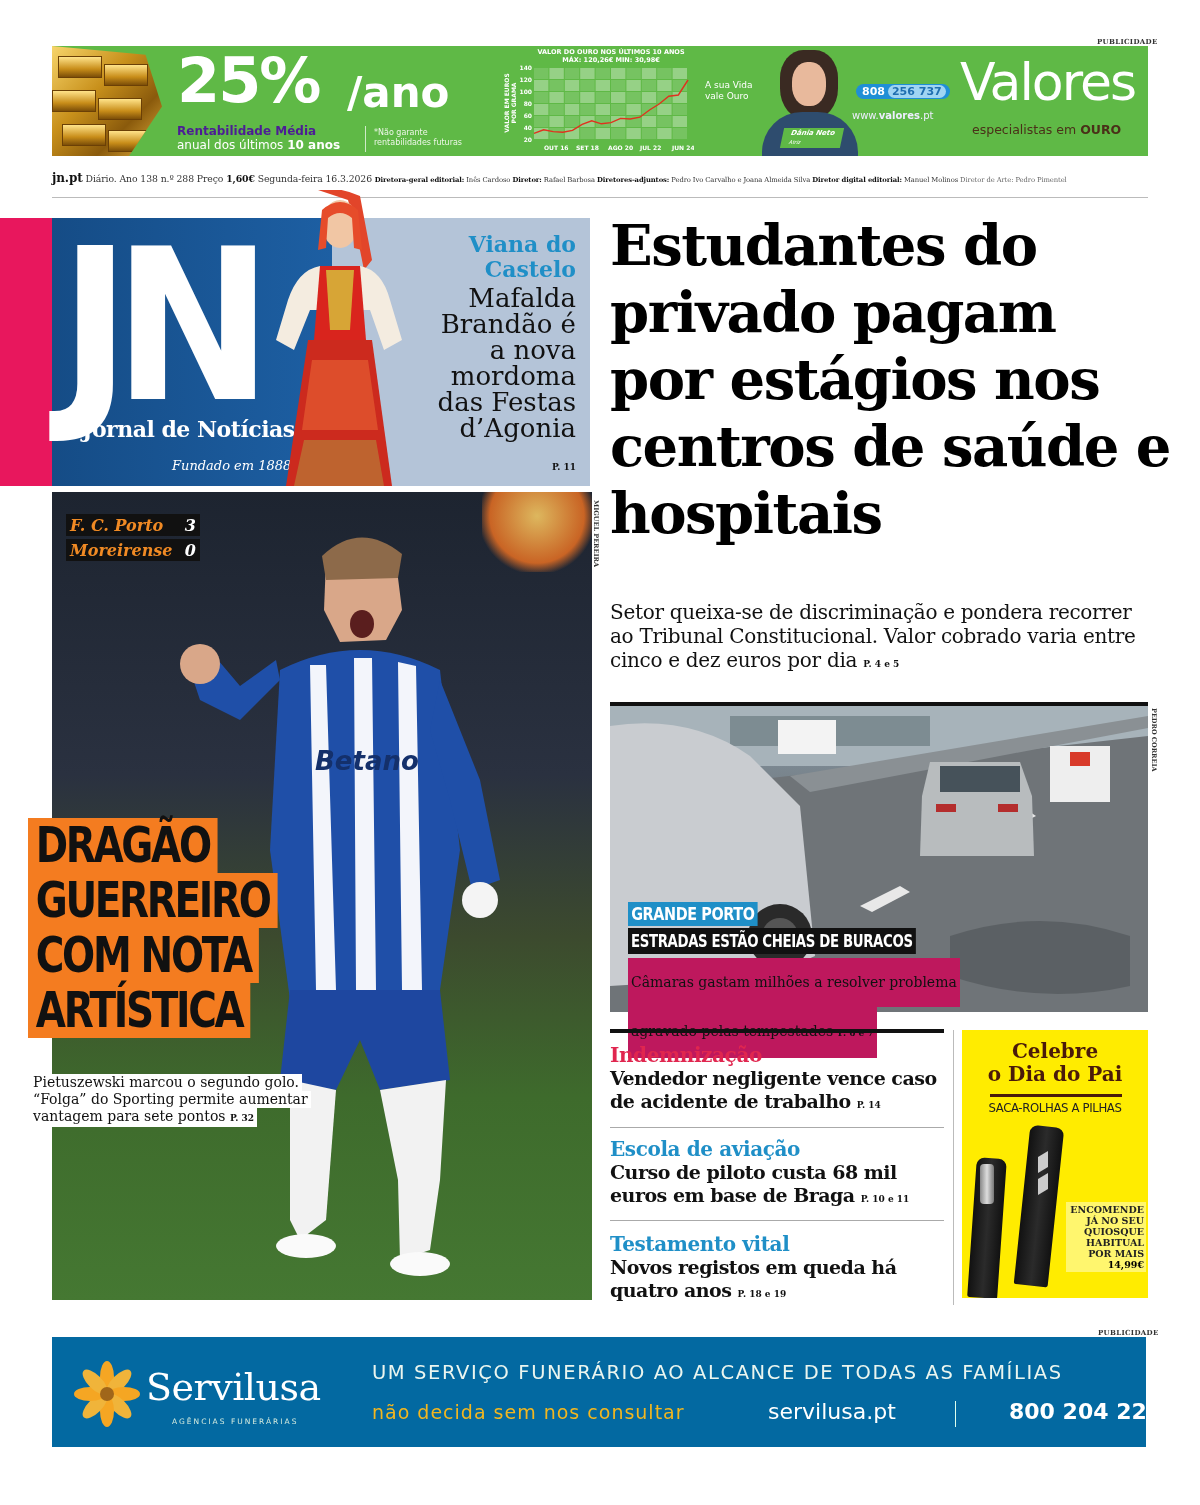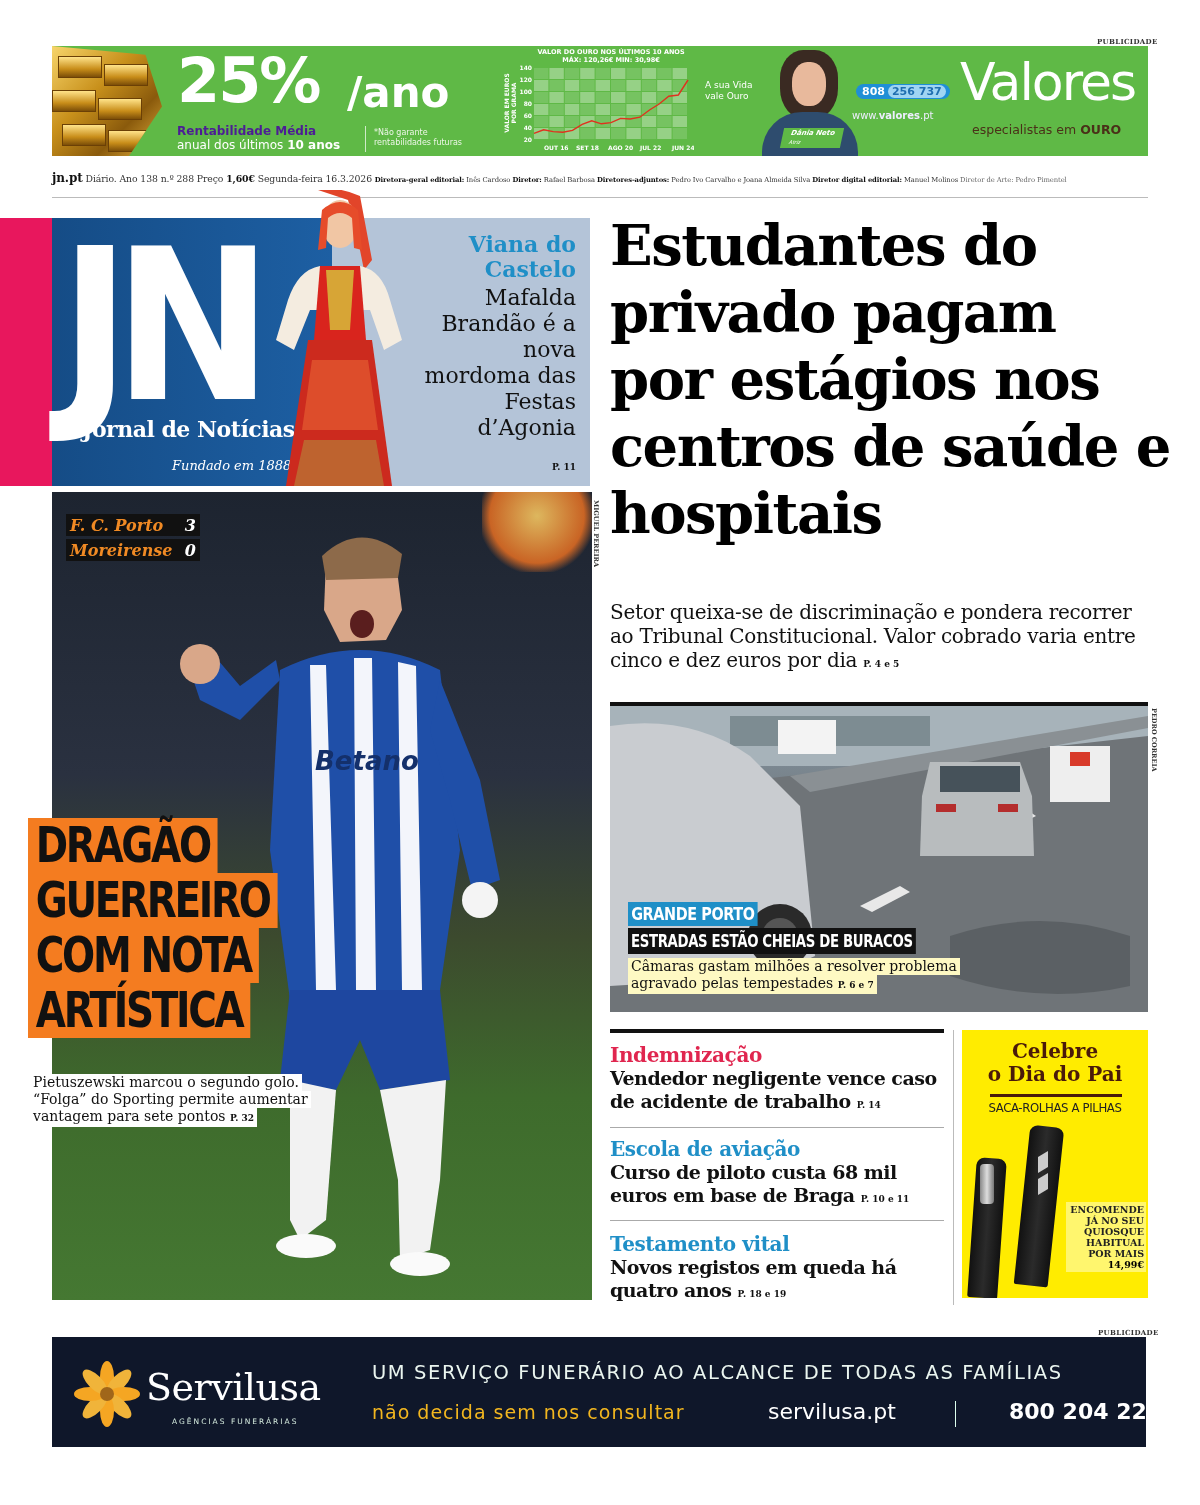--- a/index.html
+++ b/index.html
@@ -48,21 +48,21 @@
 
   
   #pink { left: 0; top: 218px; width: 52px; height: 268px; background: #e8175d; }
   #jn-blue { left: 52px; top: 218px; width: 280px; height: 268px; background: linear-gradient(90deg, #154c86, #1d5fa3); }
   #jn-letters { left: 60px; top: 222px; font-family: "DejaVu Sans", sans-serif; font-weight: bold; color: #fff; font-size: 210px; letter-spacing: -18px; line-height: 1; transform: scaleX(0.9); transform-origin: left; }
   #jn-name { left: 82px; top: 416px; font-family: "DejaVu Serif", serif; color: #fff; font-size: 22px; font-weight: bold; letter-spacing: -0.5px; }
   #jn-founded { left: 172px; top: 458px; font-family: "DejaVu Serif", serif; color: #fff; font-size: 13px; font-style: italic; }
   #viana-bg { left: 332px; top: 218px; width: 258px; height: 268px; background: #b4c4d8; }
   #dancer { left: 268px; top: 190px; width: 140px; height: 296px; }
   #viana-kicker { left: 420px; top: 232px; width: 156px; text-align: right; color: #1f8fc7; font-family: "DejaVu Serif", serif; font-weight: bold; font-size: 22px; line-height: 25px; }
-  #viana-text { left: 420px; top: 285px; width: 156px; text-align: right; color: #111; font-family: "DejaVu Serif", serif; font-size: 22px; line-height: 26px; }
+  #viana-text { left: 420px; top: 285px; width: 156px; text-align: right; color: #111; font-family: "DejaVu Serif", serif; font-size: 26px; line-height: 26px; }
   #viana-page { left: 530px; top: 462px; width: 46px; text-align: right; font-family: "DejaVu Serif", serif; font-weight: bold; font-size: 9px; }
 
   
   #headline { left: 610px; top: 212px; width: 560px; font-family: "DejaVu Serif", serif; font-weight: bold; font-size: 56px; line-height: 67px; letter-spacing: -1.5px; color: #000; }
   #headline-sub { left: 610px; top: 600px; width: 540px; font-family: "DejaVu Serif", serif; font-size: 20px; line-height: 24px; color: #111; letter-spacing: -0.3px; }
   .pg { font-family: "DejaVu Serif", serif; font-weight: bold; font-size: 9px; letter-spacing: 0; }
 
   
   #foot-photo { left: 52px; top: 492px; width: 540px; height: 808px; overflow: hidden; background: linear-gradient(180deg, #1d2430 0%, #2a3140 35%, #3c4a2e 55%, #3e6b2c 75%, #457832 100%); }
   #foot-light { left: 430px; top: 0; width: 110px; height: 80px; background: radial-gradient(circle at 50% 30%, #ffd166, #e76f22 60%, transparent 75%); opacity: 0.85; }
@@ -78,42 +78,42 @@
   #dragao-sub { left: 30px; top: 1074px; font-family: "DejaVu Serif", serif; font-size: 14px; line-height: 17px; color: #111; }
   #dragao-sub span.ln { display: block; background: #fff; width: max-content; padding: 0 3px; }
 
   
   #road-top { left: 610px; top: 702px; width: 538px; height: 4px; background: #111; }
   #road-photo { left: 610px; top: 706px; width: 538px; height: 306px; overflow: hidden; background: linear-gradient(180deg, #8e9aa5 0%, #7b8790 20%, #6d7378 45%, #5f6468 100%); }
   #road-credit { left: 1150px; top: 708px; writing-mode: vertical-rl; font-family: "DejaVu Serif", serif; font-size: 6.5px; font-weight: bold; color: #333; }
   #road-kicker { left: 628px; top: 902px; background: #1f8fc7; color: #fff; font-family: "DejaVu Sans", sans-serif; font-weight: bold; font-size: 18px; line-height: 24px; padding: 0 4px; transform: scaleX(0.8); transform-origin: left; letter-spacing: -0.5px; }
   #road-head { left: 628px; top: 928px; background: #111; color: #fff; font-family: "DejaVu Sans", sans-serif; font-weight: bold; font-size: 18px; line-height: 26px; padding: 0 4px; transform: scaleX(0.74); transform-origin: left; letter-spacing: -0.5px; white-space: nowrap; }
   #road-sub { left: 628px; top: 958px; font-family: "DejaVu Serif", serif; font-size: 14px; line-height: 17px; color: #111; }
-  #road-sub span.ln { display: block; background: #fef9c3; width: max-content; padding: 0 3px; }
+  #road-sub span.ln { display: block; background: #be185d; width: max-content; padding: 16px 3px; }
 
   
   #stories-top { left: 610px; top: 1029px; width: 334px; height: 4px; background: #111; }
   #stories-vrule { left: 953px; top: 1030px; width: 1px; height: 275px; background: #bbb; }
   .story { position: absolute; left: 610px; width: 340px; }
   .story-kicker { font-family: "DejaVu Serif", serif; font-weight: bold; font-size: 20px; line-height: 24px; letter-spacing: -0.4px; }
   .story-title { font-family: "DejaVu Serif", serif; font-weight: bold; font-size: 19px; line-height: 23px; color: #111; letter-spacing: -0.5px; }
   .story-rule { position: absolute; left: 610px; width: 334px; height: 1px; background: #aaa; }
 
   
   #pai-ad { left: 962px; top: 1030px; width: 186px; height: 268px; background: #ffec00; overflow: hidden; }
   #pai-title { left: 0; top: 10px; width: 186px; text-align: center; font-family: "DejaVu Serif", serif; font-weight: bold; font-size: 20px; line-height: 23px; color: #4a1a0a; }
   #pai-rule { left: 28px; top: 64px; width: 132px; height: 3px; background: #4a1a0a; }
   #pai-sub { left: 0; top: 70px; width: 186px; text-align: center; font-family: "DejaVu Sans", sans-serif; font-size: 13px; color: #222; letter-spacing: -0.4px; transform: scaleX(0.9); }
   #pai-order { left: 104px; top: 172px; width: 80px; text-align: right; font-family: "DejaVu Serif", serif; font-weight: bold; font-size: 9.5px; line-height: 11px; color: #222; background: rgba(255,255,200,0.55); padding: 2px; }
   #pai-order b { display: block; color: #000; }
   .opener { position: absolute; background: linear-gradient(90deg, #111, #2b2b2b 50%, #111); border-radius: 8px 8px 2px 2px; }
 
   
   #bot-pub { left: 1098px; top: 1328px; }
-  #ad-bot { left: 52px; top: 1337px; width: 1094px; height: 110px; background: #0f172a; }
+  #ad-bot { left: 52px; top: 1337px; width: 1094px; height: 110px; background: #0369a1; }
   #servilusa-flower { left: 20px; top: 22px; }
   #servilusa-name { left: 94px; top: 28px; font-family: "DejaVu Serif", serif; color: #fff; font-size: 38px; letter-spacing: -0.5px; }
   #servilusa-tag { left: 120px; top: 80px; font-family: "DejaVu Sans", sans-serif; color: #d6ecdf; font-size: 7.5px; letter-spacing: 2px; }
   #servilusa-head { left: 320px; top: 24px; font-family: "DejaVu Sans", sans-serif; color: #eaf5ef; font-size: 19.5px; letter-spacing: 1.6px; white-space: nowrap; }
   #servilusa-slogan { left: 320px; top: 64px; font-family: "DejaVu Sans", sans-serif; color: #f2b61f; font-size: 19px; letter-spacing: 1px; white-space: nowrap; }
   #servilusa-url { left: 716px; top: 62px; font-family: "DejaVu Sans", sans-serif; color: #fff; font-size: 22px; white-space: nowrap; }
   #servilusa-sep { left: 903px; top: 64px; width: 1px; height: 26px; background: #dfe; }
   #servilusa-phone { left: 926px; top: 62px; font-family: "DejaVu Sans", sans-serif; font-weight: bold; color: #fff; font-size: 22px; white-space: nowrap; margin-left: 31px; }
 </style>
 </head>

